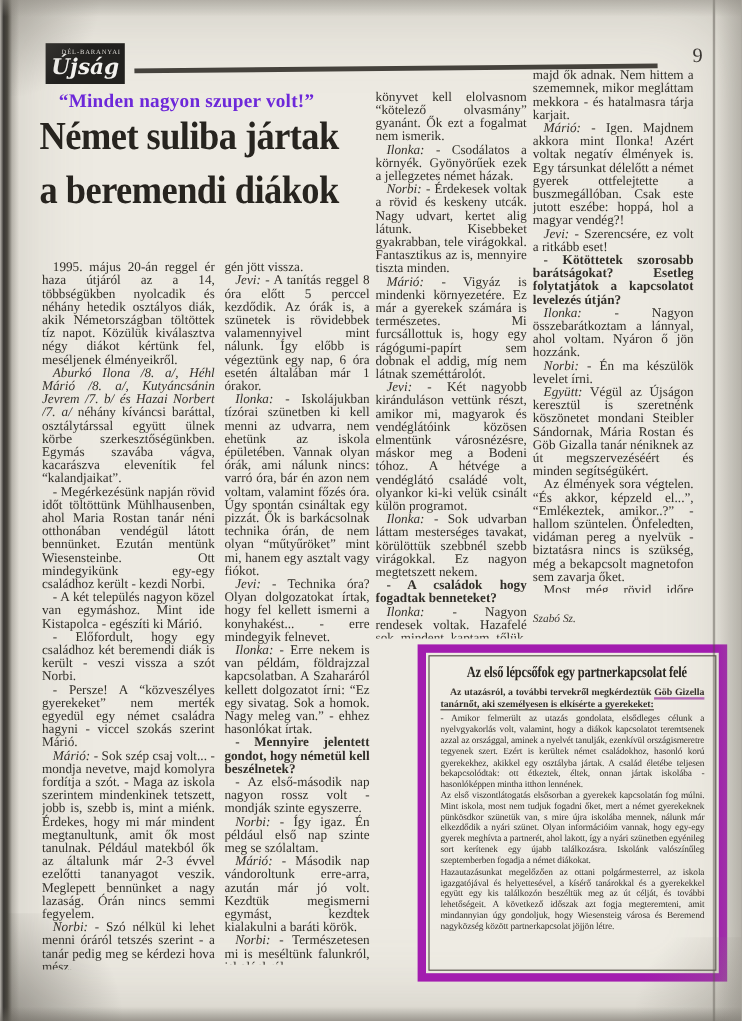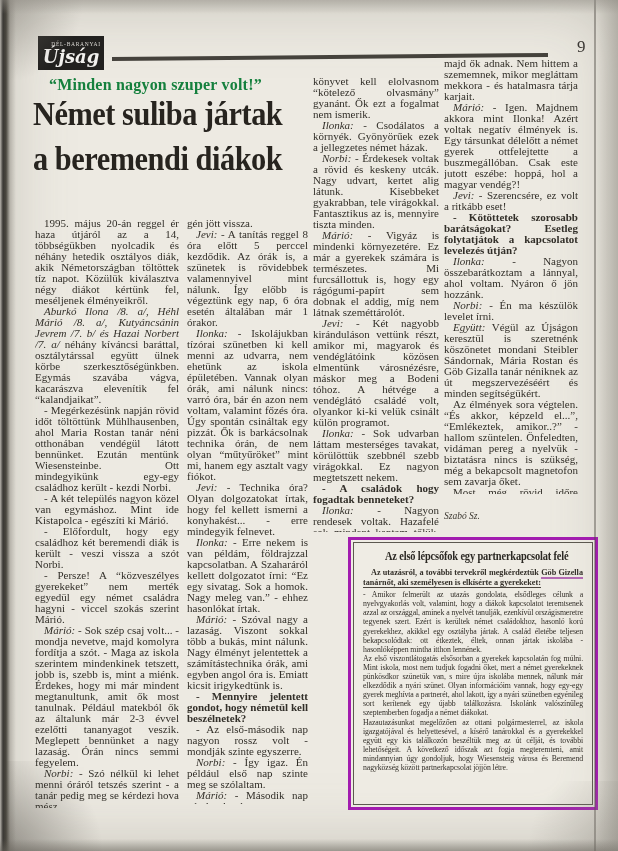--- a/index.html
+++ b/index.html
@@ -19,38 +19,38 @@
   .corner-br{position:absolute;right:0;bottom:0;width:120px;height:70px;background:radial-gradient(circle at 100% 100%,rgba(138,134,126,.4),rgba(138,134,126,0) 65%);z-index:8;pointer-events:none;}
 
   
   .masthead{position:absolute;left:38px;top:36px;width:66px;height:34px;background:#22211f;
             color:#f2f1ee;display:flex;flex-direction:column;align-items:center;justify-content:center;}
   .masthead-small{font-size:5.5px;letter-spacing:.7px;color:#dddbd6;line-height:6px;margin-left:10px;}
   .masthead-name{font-family:"DejaVu Serif",serif;font-style:italic;font-weight:bold;font-size:18px;line-height:19px;}
   .rule{position:absolute;left:112px;top:55px;width:436px;height:4px;background:#45423c;transform:rotate(-0.55deg);}
   .pageno{position:absolute;left:577px;top:37px;font-size:17px;color:#3a3733;}
 
-  .kicker{position:absolute;left:49px;top:76px;font-size:16px;font-weight:bold;color:#15803d;letter-spacing:.2px;}
+  .kicker{position:absolute;left:49px;top:76px;font-size:16px;font-weight:bold;color:#6d28d9;letter-spacing:.2px;}
   .headline{position:absolute;left:33px;top:92px;margin:0;font-size:33px;line-height:45px;font-weight:bold;
             color:#27241f;letter-spacing:-0.5px;transform:scaleX(.92);transform-origin:0 0;white-space:nowrap;}
 
   
   .col{position:absolute;font-size:11px;line-height:11px;text-align:justify;overflow:hidden;color:#322f29;font-family:Liberation Serif, serif;}
   .col1{left:35px;top:218px;width:144px;height:590px;}
   .col2{left:187px;top:218px;width:121px;height:586px;}
   .col3{left:313px;top:76px;width:126px;height:456px;}
   .col4{left:444px;top:58px;width:134px;height:436px;}
   .para{margin:0;text-indent:9px;}
   .cont{text-indent:0;}
   .q{font-weight:bold;}
   .lead{font-style:italic;}
   .byline{position:absolute;left:444px;top:511px;width:134px;text-align:left;font-style:italic;font-size:9.5px;color:#3a362f;}
 
   
-  .infobox{position:absolute;left:348px;top:537px;width:244px;height:267px;border:3px solid #a21caf;background:rgba(243,240,232,.35);}
+  .infobox{position:absolute;left:348px;top:537px;width:244px;height:267px;border:7px solid #a21caf;background:rgba(243,240,232,.35);}
   .infobox-frame{position:absolute;left:2px;top:2px;right:2px;bottom:2px;border:1px solid #5c584f;
                  padding:3px 9px 4px;overflow:hidden;}
   .infobox-title{margin:2px 0 4px;font-size:13px;font-weight:bold;text-align:center;white-space:nowrap;
                  transform:scaleX(.8);transform-origin:50% 50%;letter-spacing:-0.2px;color:#2b2823;}
   .infobox-intro{margin:0 0 3px;font-size:8.2px;line-height:9.6px;font-weight:bold;text-align:justify;text-indent:8px;color:#332f29;}
   .hl-purple{border-bottom:2px solid #b36bb3;}
   .hl-dark{border-bottom:1px solid #4a453d;}
   .infobox-body{font-size:7.8px;line-height:9.1px;text-align:justify;letter-spacing:-0.1px;}
   .infobox-body .para{text-indent:0;}
 </style>
@@ -82,21 +82,20 @@
       <p class="para"><span class="lead">Márió:</span> <span>- Sok szép csaj volt... - mondja nevetve, majd komolyra fordítja a szót. - Maga az iskola szerintem mindenkinek tetszett, jobb is, szebb is, mint a miénk. Érdekes, hogy mi már mindent megtanultunk, amit ők most tanulnak. Például matekból ők az általunk már 2-3 évvel ezelőtti tananyagot veszik. Meglepett bennünket a nagy lazaság. Órán nincs semmi fegyelem.</span></p>
       <p class="para"><span class="lead">Norbi:</span> <span>- Szó nélkül ki lehet menni óráról tetszés szerint - a tanár pedig meg se kérdezi hova mész.</span></p>
       <p class="para"><span class="lead">Ilonka:</span> <span>- Az egyik gyerek óra elején kiment WC-re, és óra vé-</span></p>
     </div>
   <div class="col col2">
       <p class="para cont"><span>gén jött vissza.</span></p>
       <p class="para"><span class="lead">Jevi:</span> <span>- A tanítás reggel 8 óra előtt 5 perccel kezdődik. Az órák is, a szünetek is rövidebbek valamennyivel mint nálunk. Így előbb is végeztünk egy nap, 6 óra esetén általában már 1 órakor.</span></p>
       <p class="para"><span class="lead">Ilonka:</span> <span>- Iskolájukban tízórai szünetben ki kell menni az udvarra, nem ehetünk az iskola épületében. Vannak olyan órák, ami nálunk nincs: varró óra, bár én azon nem voltam, valamint főzés óra. Úgy spontán csináltak egy pizzát. Ők is barkácsolnak technika órán, de nem olyan “műtyűröket” mint mi, hanem egy asztalt vagy fiókot.</span></p>
       <p class="para"><span class="lead">Jevi:</span> <span>- Technika óra? Olyan dolgozatokat írtak, hogy fel kellett ismerni a konyhakést... - erre mindegyik felnevet.</span></p>
       <p class="para"><span class="lead">Ilonka:</span> <span>- Erre nekem is van példám, földrajzzal kapcsolatban. A Szaharáról kellett dolgozatot írni: “Ez egy sivatag. Sok a homok. Nagy meleg van.” - ehhez hasonlókat írtak.</span></p>
-      <p class="para"><span class="lead">Márió:</span> <span>- Szóval nagy a lazaság. Viszont sokkal több a bukás, mint nálunk. Nagy élményt jelentettek a számítástechnika órák, ami egyben angol óra is. Emiatt kicsit irigykedtünk is.</span></p>
       <p class="para q"><span>- Mennyire jelentett gondot, hogy németül kell beszélnetek?</span></p>
       <p class="para"><span>- Az első-második nap nagyon rossz volt - mondják szinte egyszerre.</span></p>
       <p class="para"><span class="lead">Norbi:</span> <span>- Így igaz. Én például első nap szinte meg se szólaltam.</span></p>
       <p class="para"><span class="lead">Márió:</span> <span>- Második nap vándoroltunk erre-arra, azután már jó volt. Kezdtük megismerni egymást, kezdtek kialakulni a baráti körök.</span></p>
       <p class="para"><span class="lead">Norbi:</span> <span>- Természetesen mi is meséltünk falunkról, iskolánkról.</span></p>
     </div>
   <div class="col col3">
       <p class="para cont"><span>könyvet kell elolvasnom “kötelező olvasmány” gyanánt. Ők ezt a fogalmat nem ismerik.</span></p>
       <p class="para"><span class="lead">Ilonka:</span> <span>- Csodálatos a környék. Gyönyörűek ezek a jellegzetes német házak.</span></p>
       <p class="para"><span class="lead">Norbi:</span> <span>- Érdekesek voltak a rövid és keskeny utcák. Nagy udvart, kertet alig látunk. Kisebbeket gyakrabban, tele virágokkal. Fantasztikus az is, mennyire tiszta minden.</span></p>

